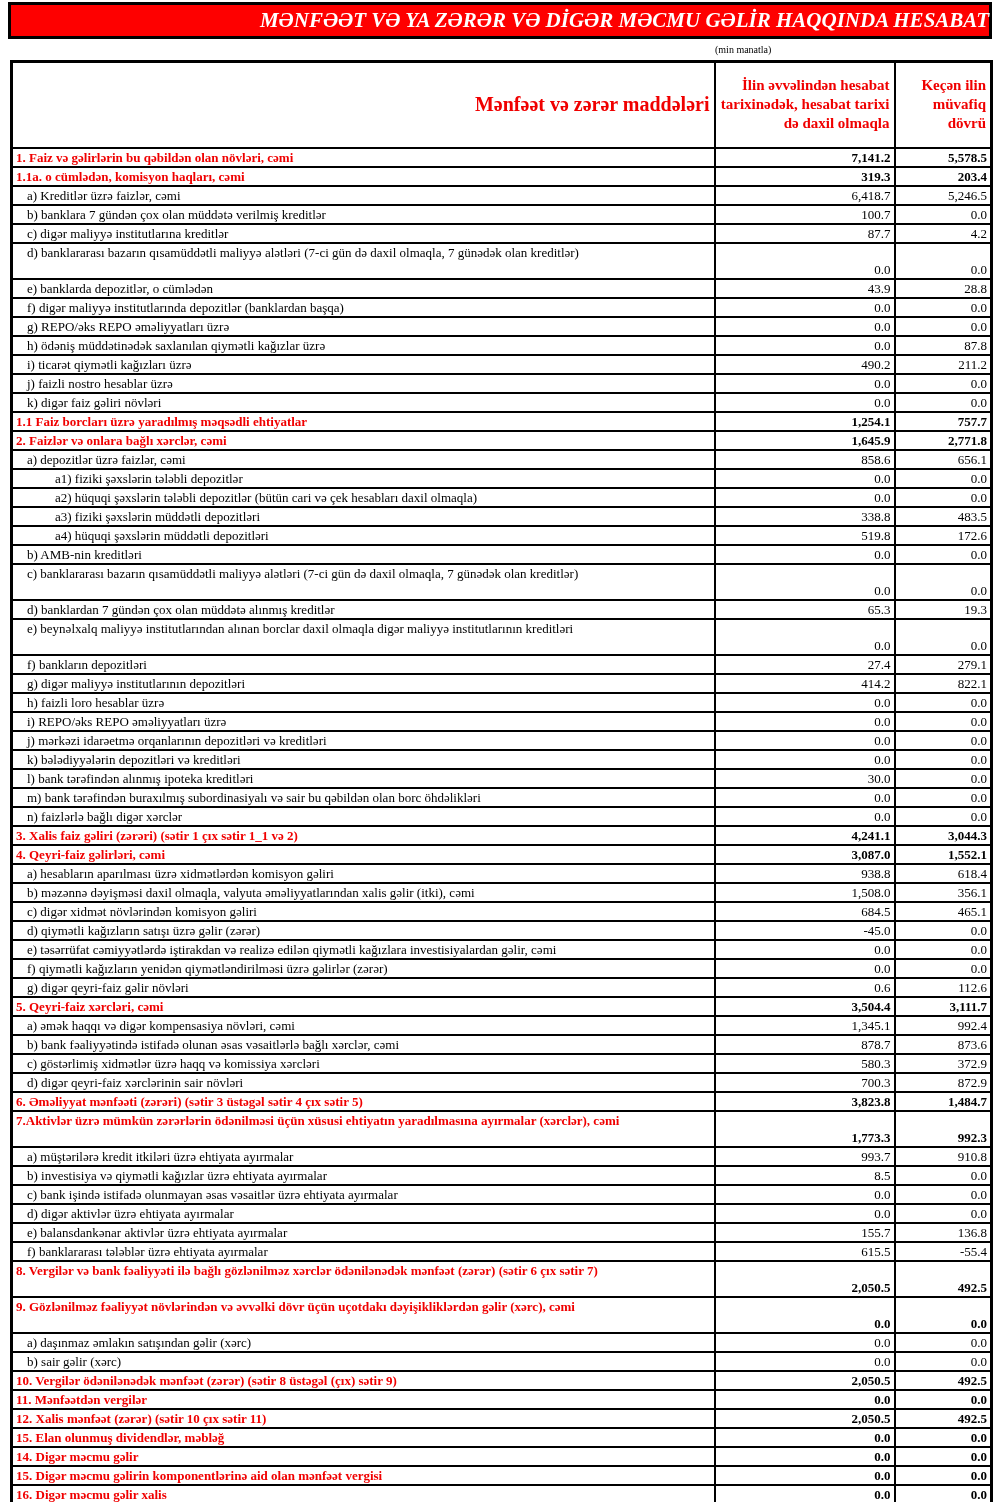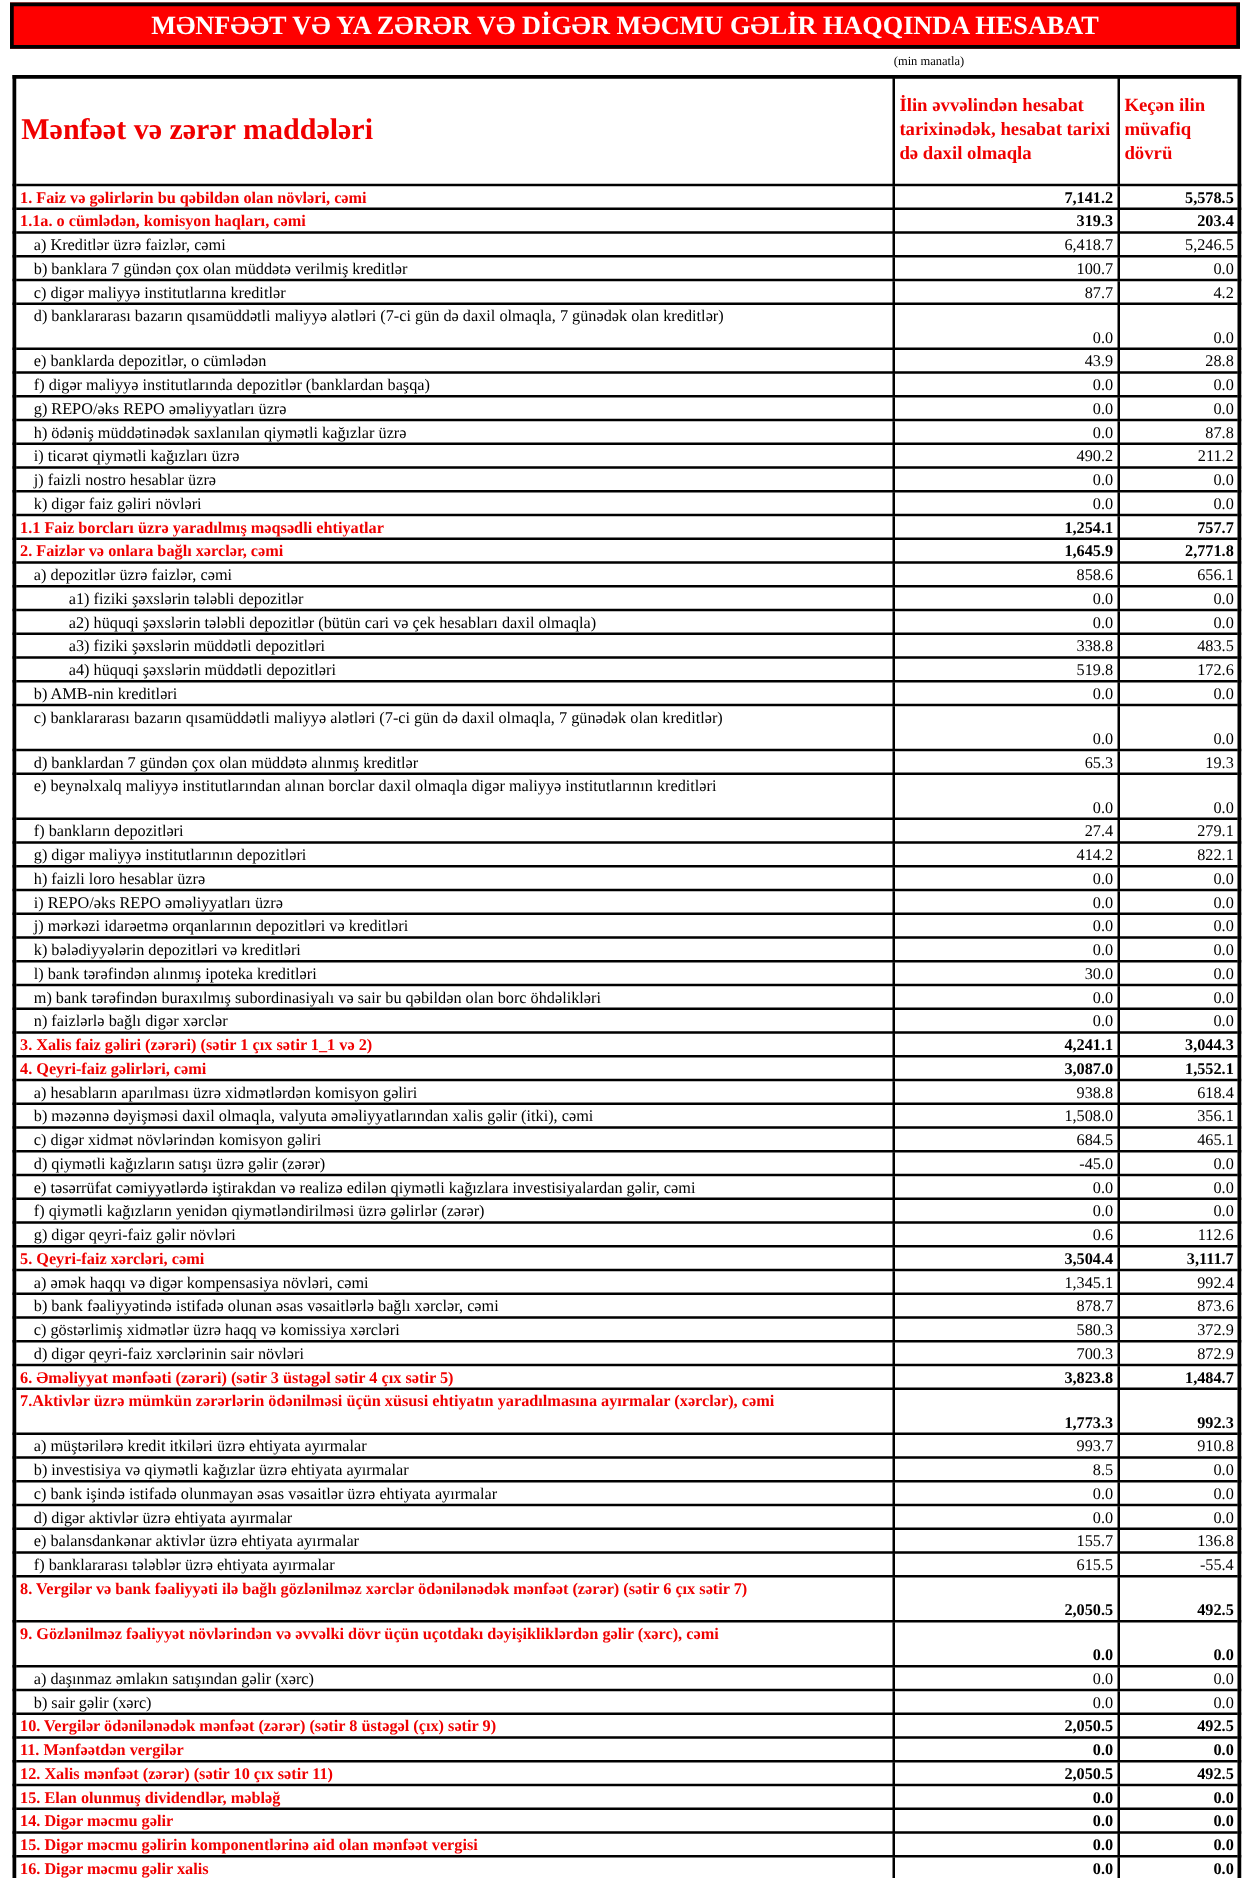--- a/index.html
+++ b/index.html
@@ -13,25 +13,26 @@
   body{
     width:1000px;
     font-family:"Liberation Serif","DejaVu Serif",serif;
     color:#000;
   }
   .banner{
     margin:2px 8px 0 8px;
     border:3px solid var(--border);
     background:var(--banner-bg);
     color:var(--banner-text);
-    text-align:center;
+    text-align:right;
     font-weight:bold;
     font-size:21px;
     line-height:31px;
     height:37px;
+    font-style:italic;
   }
   .unit-note{
     font-size:10px;
     margin:3px 0 2px 715px;
     line-height:16px;
   }
   table.report{
     margin-left:10px;
     width:980px;
     border-collapse:collapse;
@@ -42,26 +43,26 @@
   col.c2{width:180px;}
   col.c3{width:97px;}
   th,td{
     border:2px solid var(--border);
     overflow:hidden;
   }
   thead th{
     height:86px;
     color:var(--red);
     font-weight:bold;
-    text-align:left;
+    text-align:right;
     vertical-align:middle;
     padding:0 4px;
     margin-left:32px;
   }
-  th.h-main{font-size:24px;}
+  th.h-main{font-size:20px;}
   th.h-col{font-size:15px;line-height:19px;}
   tbody td{
     font-size:13px;
     height:16px;
     line-height:15px;
     padding:1px 2px;
     vertical-align:middle;
   }
   td.label{text-align:left;}
   td.num{text-align:right;padding-right:3px;white-space:nowrap;}

